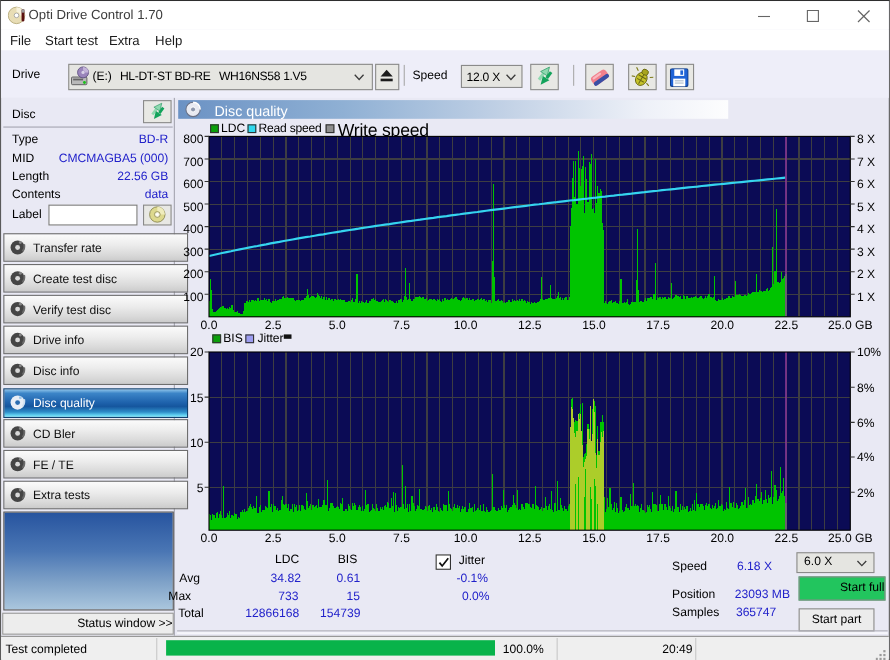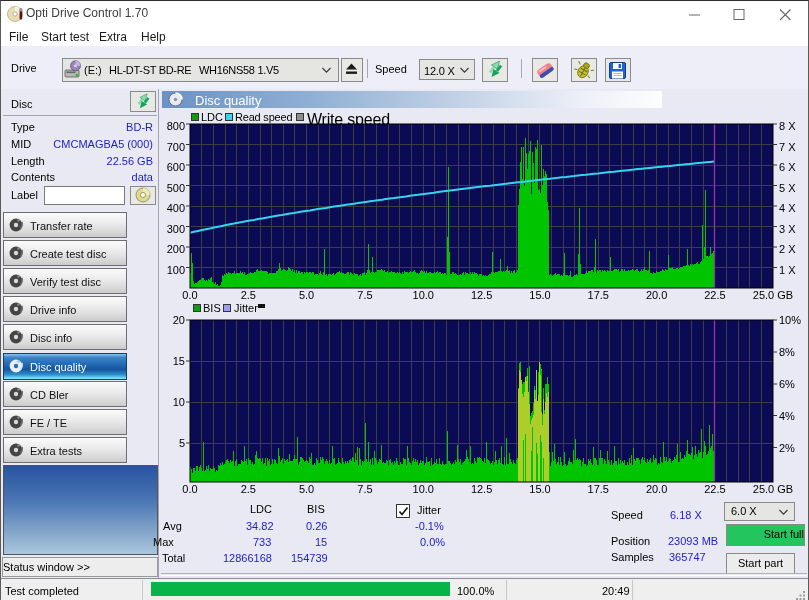--- a/index.html
+++ b/index.html
@@ -4,21 +4,21 @@
 <style>
 *{margin:0;padding:0;box-sizing:border-box}
 html,body{width:809px;height:600px;overflow:hidden}
 body{font-family:"Liberation Sans",sans-serif;font-size:11px;color:#000;position:relative;background:#fff}
 .abs{position:absolute}
 #win{position:absolute;left:0;top:0;width:809px;height:600px;border:1px solid #5a5a5a;border-top-color:#2e2e2e;background:#e9e9f4}
 .bold{font-weight:normal}
 .blue{color:#2121ca}
 .btn3{background:#e8e8e4;border:1px solid #8a8a8a}
 .combo{background:#e5e5e1;border:1px solid #8a8a8a}
-.navbtn{position:absolute;left:2px;width:124px;height:26px;border:1px solid #6e6e6e;background:linear-gradient(#fbfbfb,#ececec 40%,#d9d9d9 78%,#cbcbcb);}
+.navbtn{position:absolute;left:2px;width:168px;height:26px;border:1px solid #6e6e6e;background:linear-gradient(#fbfbfb,#ececec 40%,#d9d9d9 78%,#cbcbcb);}
 .navbtn .t{position:absolute;left:26px;top:7px;color:#111}
 .sep{position:absolute;width:1px;background:#a9a9a9}
 </style>
 </head>
 <body>
 <div id="win">
 
 <div class="abs" style="left:0;top:0;width:807px;height:26px;background:#fff">
   <svg class="abs" style="left:6px;top:4px" width="18" height="18" viewBox="0 0 18 18">
     <circle cx="8" cy="9" r="7.5" fill="#e8ddb5"></circle>
@@ -215,21 +215,21 @@
       </g>
       <g>
         <circle cx="15" cy="449" r="6.4" fill="#454545"></circle>
         <circle cx="15" cy="449" r="2.2" fill="#d9d9d9"></circle>
         <path d="M19.5 452.5 a7.6 7.6 0 0 0 1.5 -6.5" stroke="#6a6a6a" fill="none" stroke-width="1.6"></path>
         <circle cx="17.5" cy="444.5" r="1.3" fill="#888"></circle>
       </g>
     </svg>
 
 <div class="abs" style="left:2px;top:464px;width:155px;height:90px;background:linear-gradient(#27549f,#4a76b4 40%,#7fa2c8 72%,#aac6dd);border:1px solid #555"></div>
-<div class="abs" style="left:1px;top:556px;width:156px;height:20px;background:#ededed;border:1px solid #999;text-align:left;padding-top:3px">Status window &gt;&gt;</div>
+<div class="abs" style="left:1px;top:556px;width:156px;height:20px;background:#ededed;border:1px solid #999;text-align:right;padding-top:3px">Status window &gt;&gt;</div>
 
 <div class="abs" style="left:161px;top:90px;width:500px;height:17px;background:linear-gradient(to right,#6b92c4,#8fb0d4 30%,#c3d2e6 60%,#eef1f8 85%,#fdfdfe)"></div>
 <svg class="abs" style="left:167px;top:91px" width="15" height="15" viewBox="0 0 15 15">
   <circle cx="7.5" cy="7.5" r="6.5" fill="#e8eaf2" stroke="#6a7186" stroke-width="1"></circle>
   <circle cx="7.5" cy="7.5" r="2.3" fill="#8d97ad" stroke="#fff" stroke-width="0.8"></circle>
   <path d="M7.5 1 A6.5 6.5 0 0 1 14 7.5" fill="none" stroke="#fff" stroke-width="1.5"></path>
 </svg>
 <span class="abs bold" style="left:194px;top:92px;color:#fff;font-size:13px">Disc quality</span>
 
 <div class="abs" style="left:190px;top:112px;width:8px;height:8px;background:#0ba00b;border:1px solid #333"></div>
@@ -353,21 +353,21 @@
 </svg>
 
 <span class="abs" style="left:249px;top:502px">LDC</span>
 <span class="abs" style="left:306px;top:502px">BIS</span>
 <span class="abs" style="left:162px;top:519px">Avg</span>
 <span class="abs" style="left:152px;top:535px">Max</span>
 <span class="abs" style="left:161px;top:551px">Total</span>
 <span class="abs blue" style="left:245px;top:519px">34.82</span>
 <span class="abs blue" style="left:252px;top:535px">733</span>
 <span class="abs blue" style="left:222px;top:551px">12866168</span>
-<span class="abs blue" style="left:305px;top:519px">0.26</span>
+<span class="abs blue" style="left:305px;top:519px">0.61</span>
 <span class="abs blue" style="left:314px;top:535px">15</span>
 <span class="abs blue" style="left:290px;top:551px">154739</span>
 <div class="abs" style="left:395px;top:503px;width:14px;height:14px;background:#fff;border:1px solid #333"></div>
 <svg class="abs" style="left:397px;top:505px" width="11" height="11" viewBox="0 0 11 11">
       <path d="M1.5 5.5 L4 8.5 L9.5 1.5" stroke="#111" stroke-width="1.6" fill="none"></path>
     </svg>
 <span class="abs" style="left:416px;top:503px">Jitter</span>
 <span class="abs blue" style="left:414px;top:519px">-0.1%</span>
 <span class="abs blue" style="left:419px;top:535px">0.0%</span>
 <span class="abs" style="left:610px;top:508px">Speed</span>

